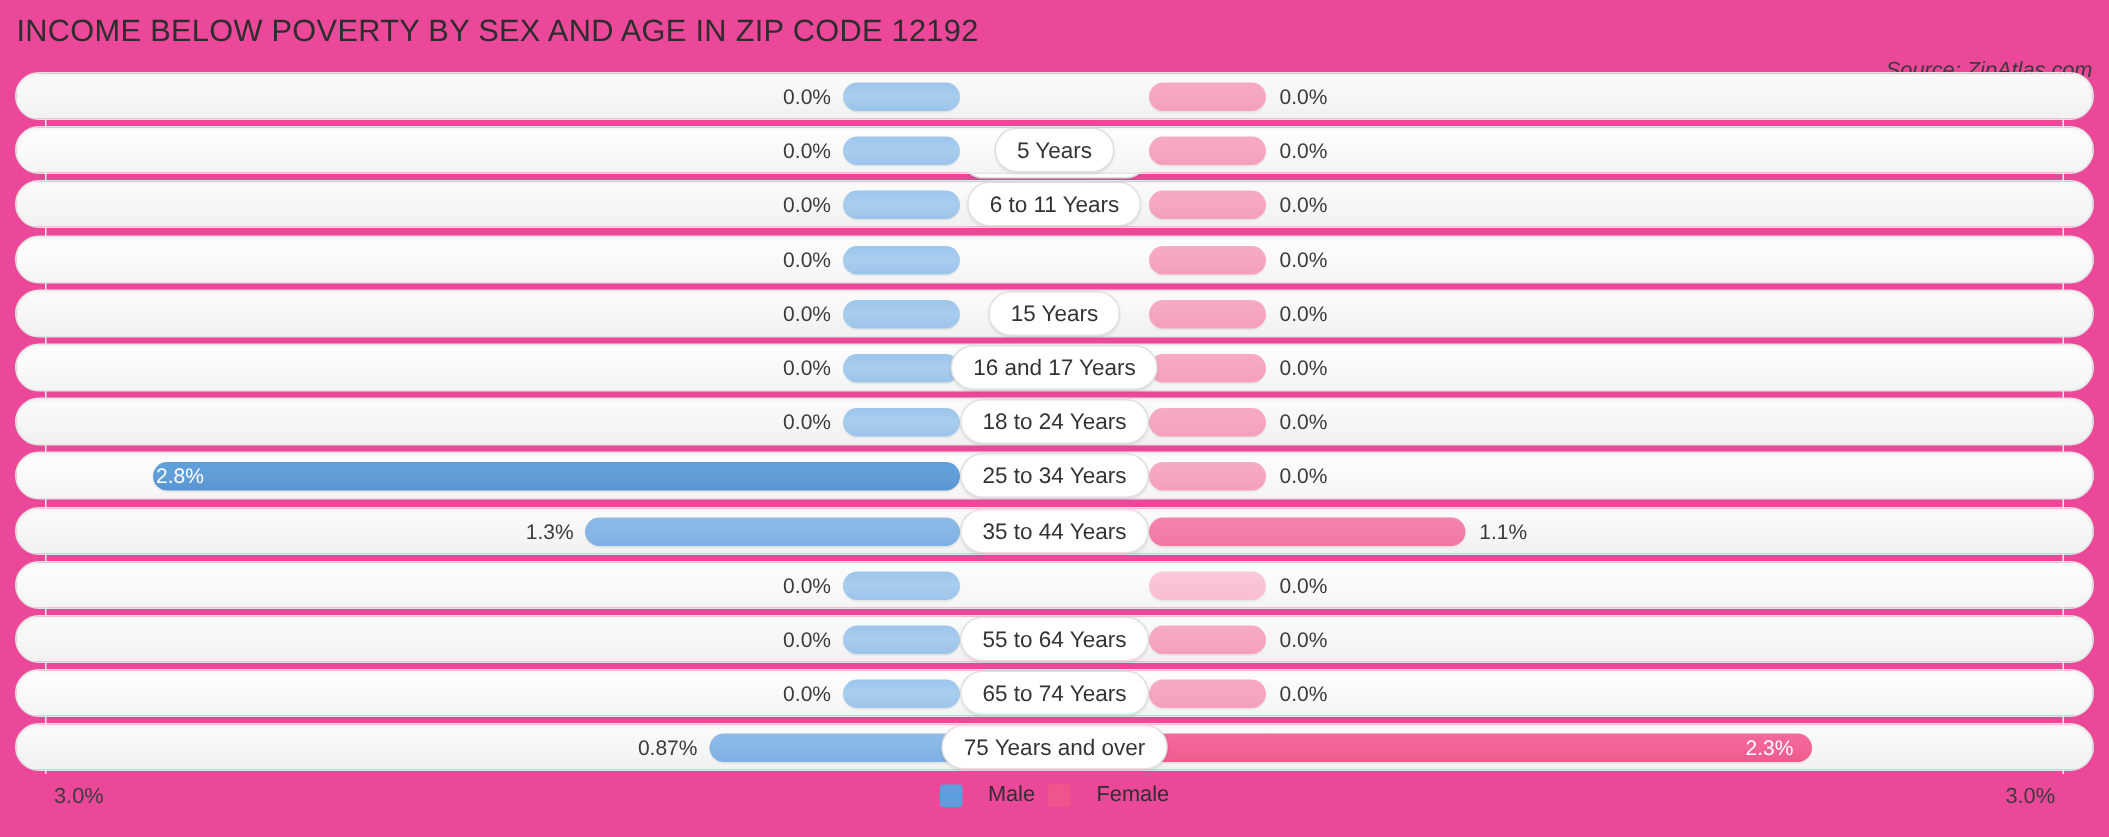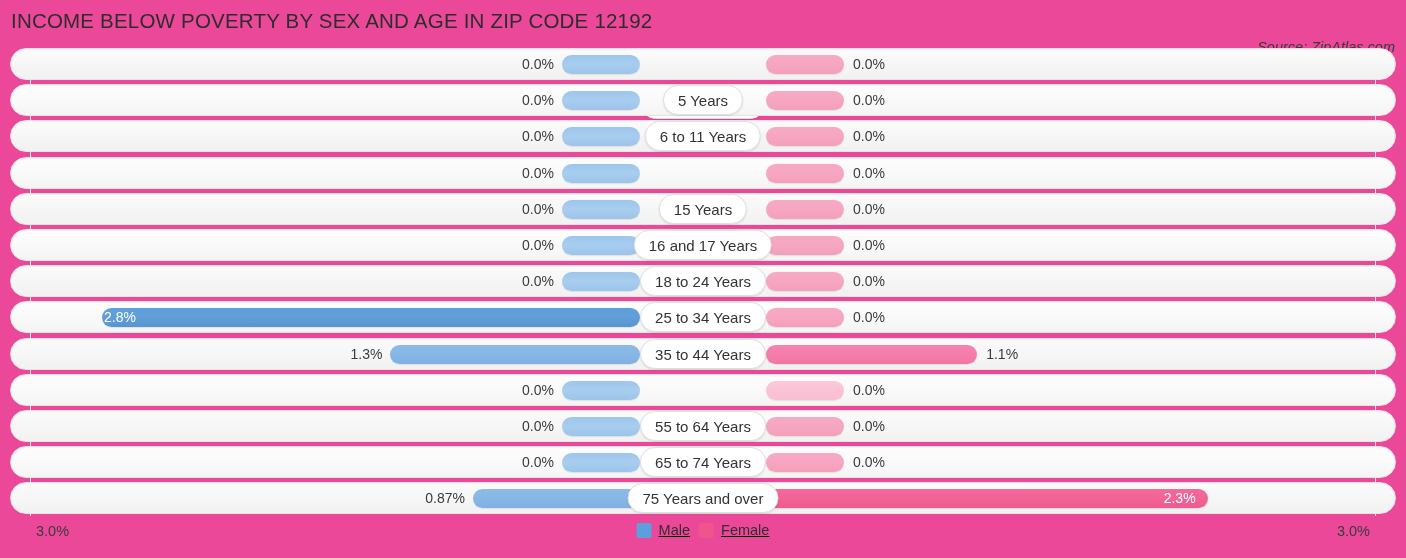--- a/index.html
+++ b/index.html
@@ -87,21 +87,21 @@
     box-shadow: 0 1px 2px rgba(0,0,0,0.10);
     padding:0 14px;
     transform: translateX(-50%);
   }
 
   
   .footer { position:absolute; left:0; top:518px; width:1406px; height:40px; }
   .axis-left  { position:absolute; left:36px;  top:5px; font-size:14.5px; color:#3b3b3b; }
   .axis-right { position:absolute; right:36px; top:5px; font-size:14.5px; color:#3b3b3b; }
   .legend { position:absolute; left:50%; transform:translateX(-50%); top:4px; display:flex; align-items:center; gap:9px; }
-  .legend-item { display:flex; align-items:center; gap:7px;text-decoration:underline; }
+  .legend-item { display:flex; align-items:center; gap:17px; }
   .swatch { width:15px; height:15px; border-radius:2px; display:block; }
   .legend-label { font-size:14.5px; color:#2f2f2f; }
 </style>
 </head>
 <body>
 
 <div class="page">
 
   <div class="header">
     <div class="title">INCOME BELOW POVERTY BY SEX AND AGE IN ZIP CODE 12192</div>

